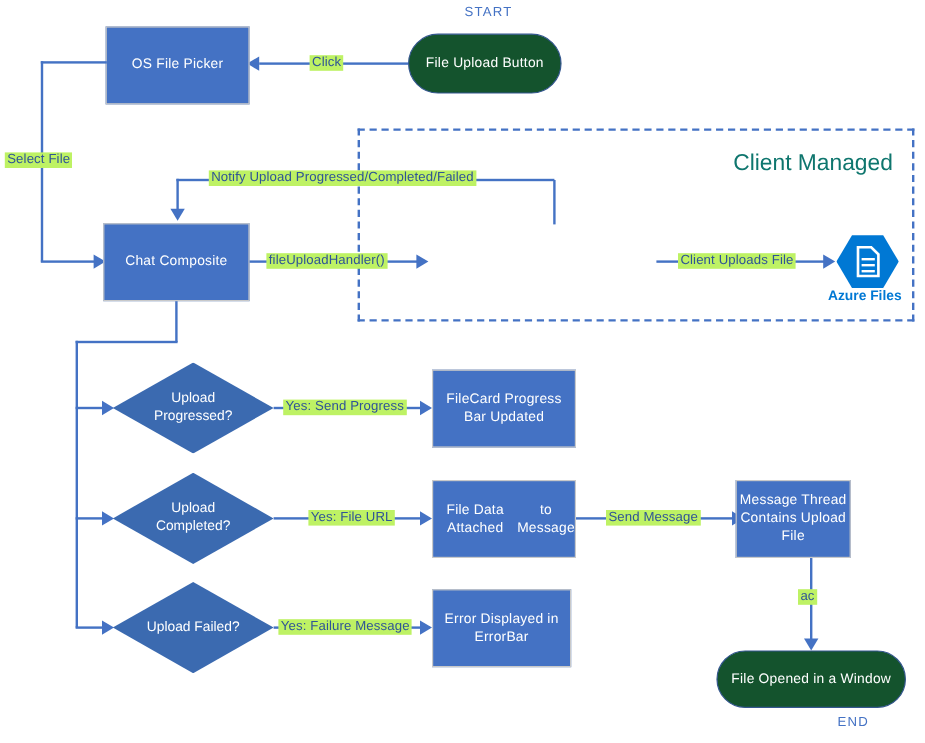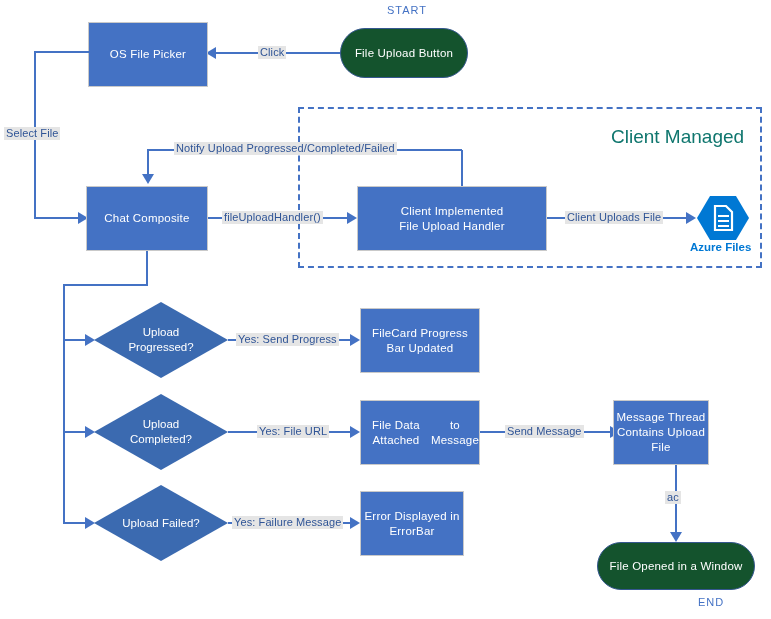--- a/index.html
+++ b/index.html
@@ -86,21 +86,21 @@
     border-right: 6px solid transparent;
     border-top: 10px solid #4472C4;
   }
   
   .edge-label {
     position: absolute;
     color: #2F5496;
     font-size: 11px;
     line-height: 13px;
     white-space: nowrap;
-    background: #e5e5e5;
+    background: #bef264;
     padding: 0 2px;
     letter-spacing: .1px;
   }
   .caption {
     position: absolute;
     color: #4472C4;
     font-size: 11px;
     letter-spacing: 1px;
     white-space: nowrap;
   }
@@ -158,24 +158,20 @@
   <div class="line-v" style="left:147px; top:149px; height:27px;"></div>
   <div class="arrow arrow-d" style="left:142px; top:174px;"></div>
   <div class="edge-label" style="left:174px; top:142px;">Notify Upload Progressed/Completed/Failed</div>
 
   <div class="node rect" style="left:86px; top:186px; width:122px; height:65px;">Chat Composite</div>
 
   <div class="line-h" style="left:208px; top:217px; width:145px;"></div>
   <div class="arrow arrow-r" style="left:347px; top:212px;"></div>
   <div class="edge-label" style="left:222px; top:211px;">fileUploadHandler()</div>
 
-  <div class="node rect" style="left:357px; top:186px; width:190px; height:65px; flex-direction:column;">
-    <span>Client Implemented</span>
-    <span>File Upload Handler</span>
-  </div>
 
   <div class="line-h" style="left:547px; top:217px; width:144px;"></div>
   <div class="arrow arrow-r" style="left:686px; top:212px;"></div>
   <div class="edge-label" style="left:565px; top:211px;">Client Uploads File</div>
 
   <div class="azure-icon" style="left:697px; top:194px;">
     <svg width="52" height="48" viewBox="0 0 52 48" xmlns="http://www.w3.org/2000/svg">
       <polygon points="13,2 39,2 52,24 39,46 13,46 0,24" fill="#0078D4"></polygon>
       <g fill="none" stroke="#ffffff" stroke-width="2.2">
         <path d="M18,12 h11 l6,6 v18 h-17 z"></path>
@@ -255,18 +251,18 @@
 
   <div class="diamond-wrap" style="left:94px; top:485px; width:134px; height:76px;">
     <div class="diamond-shape" style="clip-path: polygon(50% 0%, 100% 50%, 50% 100%, 0% 50%);"></div>
     <div class="diamond-label">Upload Failed?</div>
   </div>
 
   <div class="line-h" style="left:228px; top:522px; width:130px;"></div>
   <div class="arrow arrow-r" style="left:350px; top:517px;"></div>
   <div class="edge-label" style="left:232px; top:516px;">Yes: Failure Message</div>
 
-  <div class="node rect" style="left:360px; top:491px; width:104px; height:65px; flex-direction:column;">
+  <div class="node rect" style="left:360px; top:491px; width:116px; height:65px; flex-direction:column;">
     <span>Error Displayed in</span>
     <span>ErrorBar</span>
   </div>
 
 </div>
 
 </body></html>

